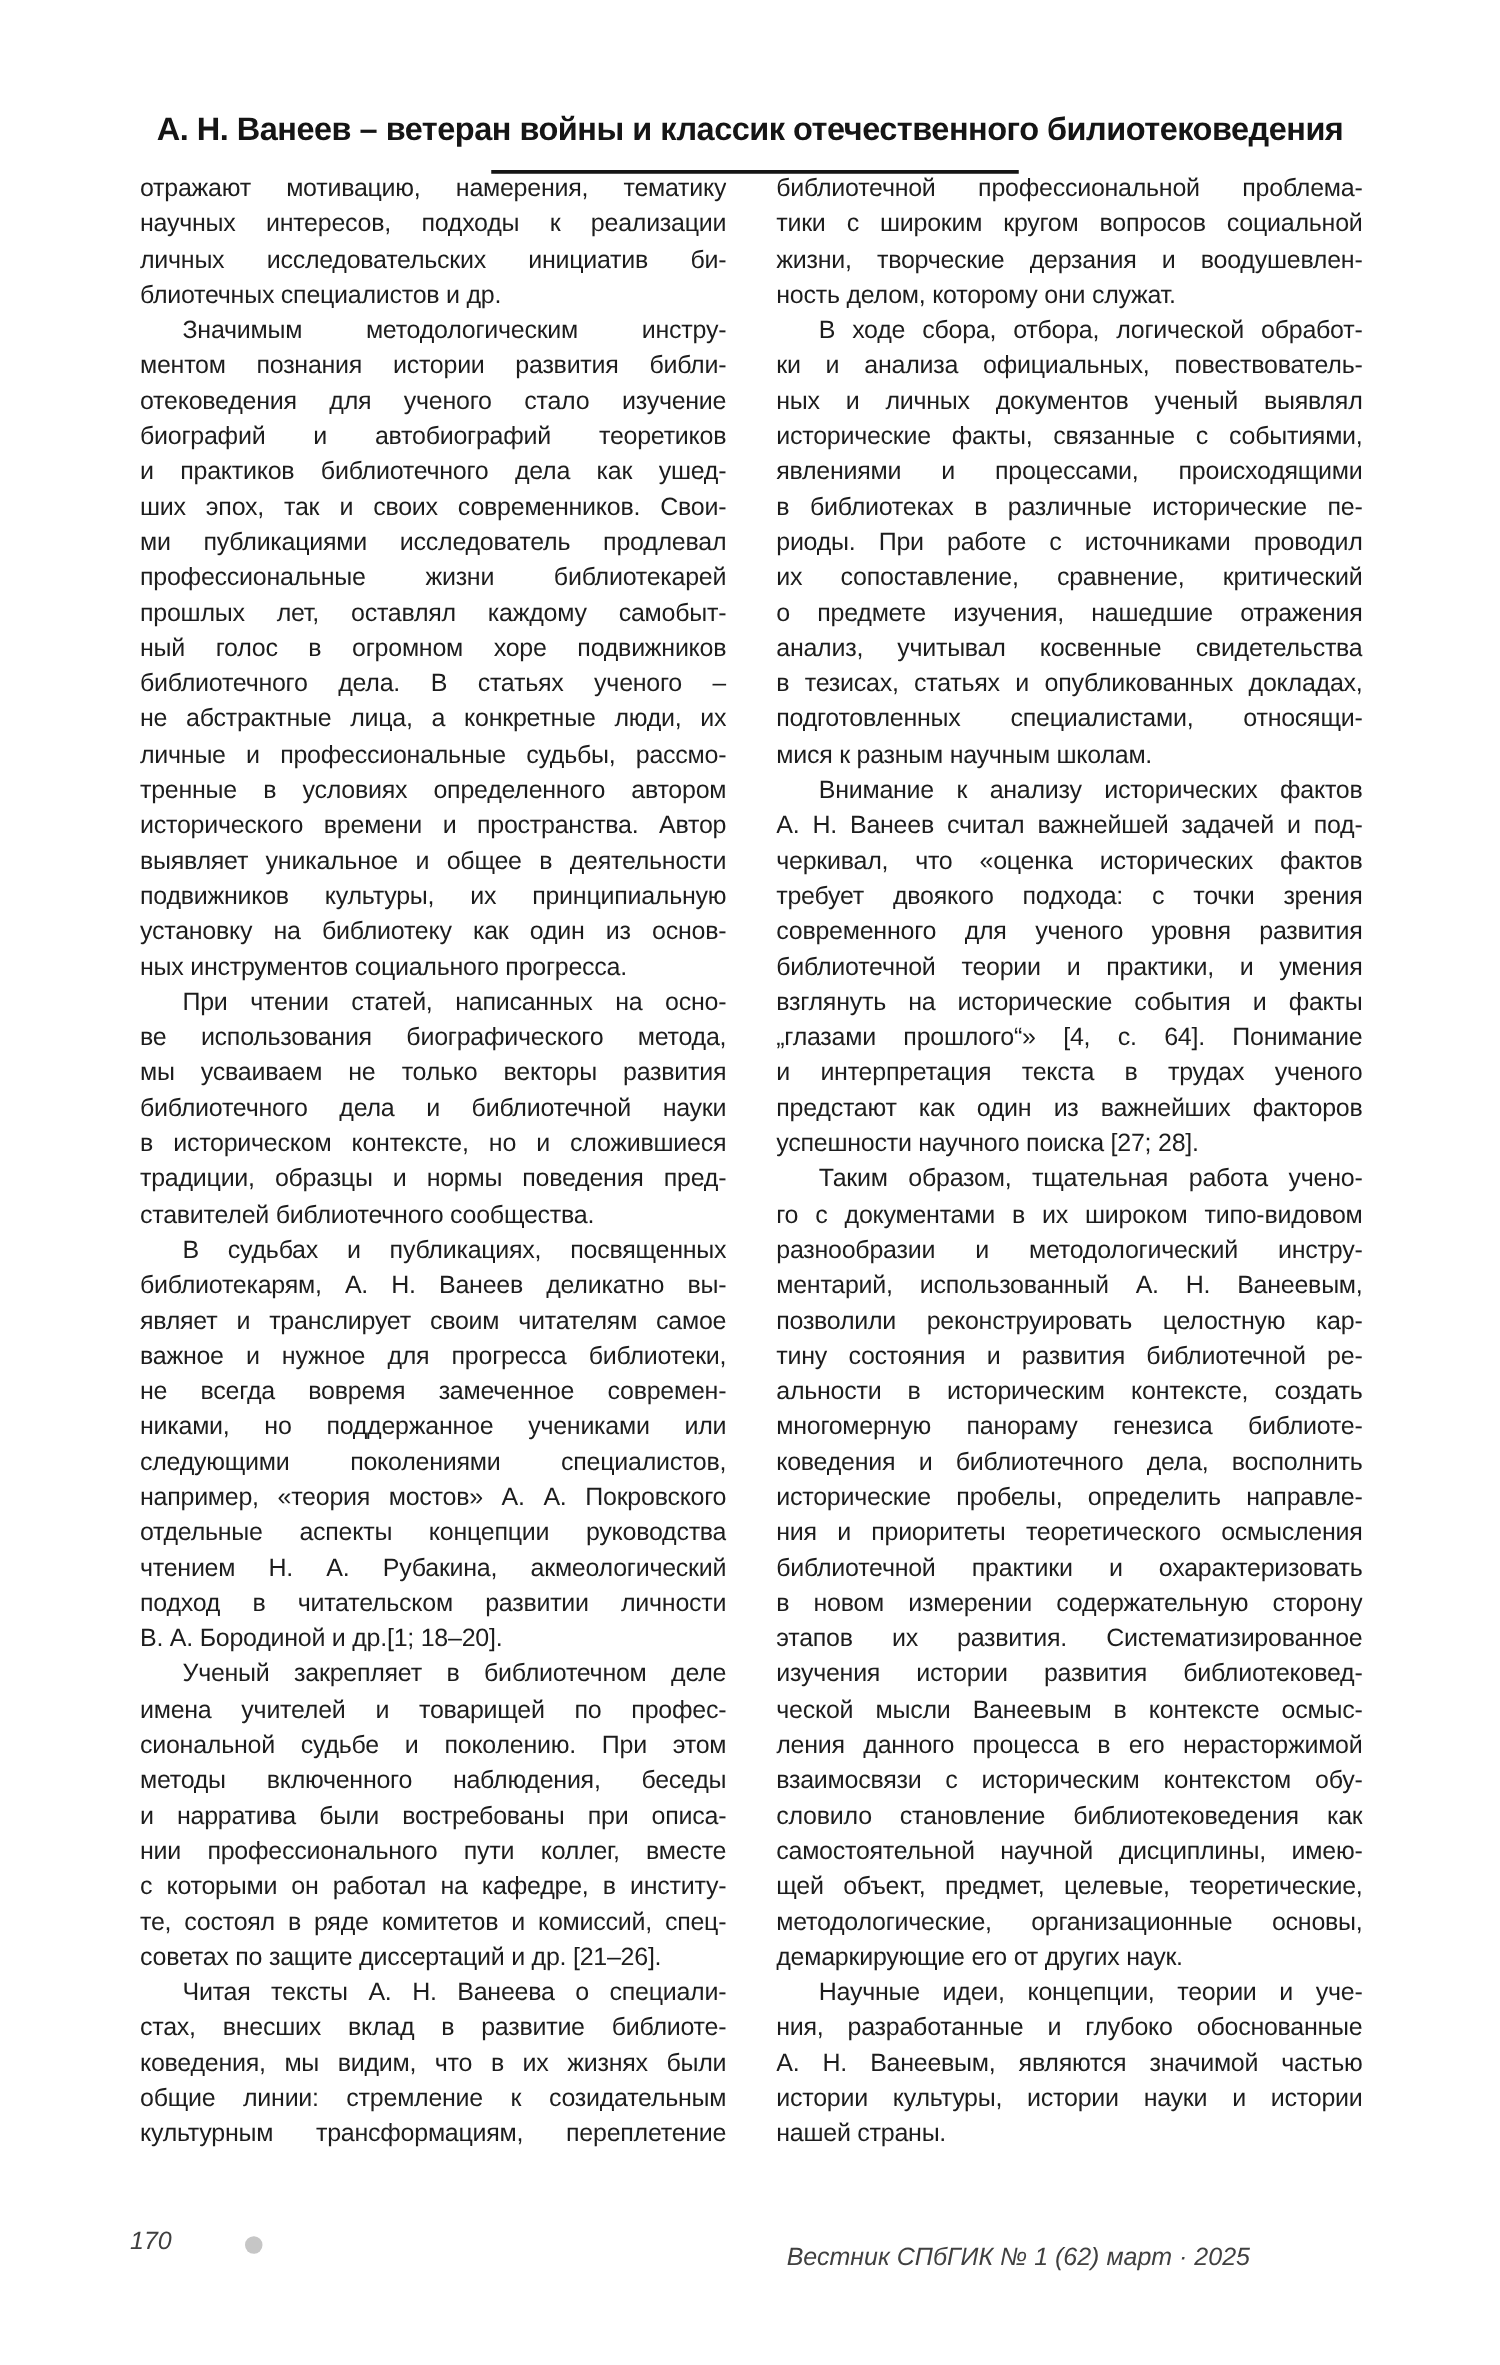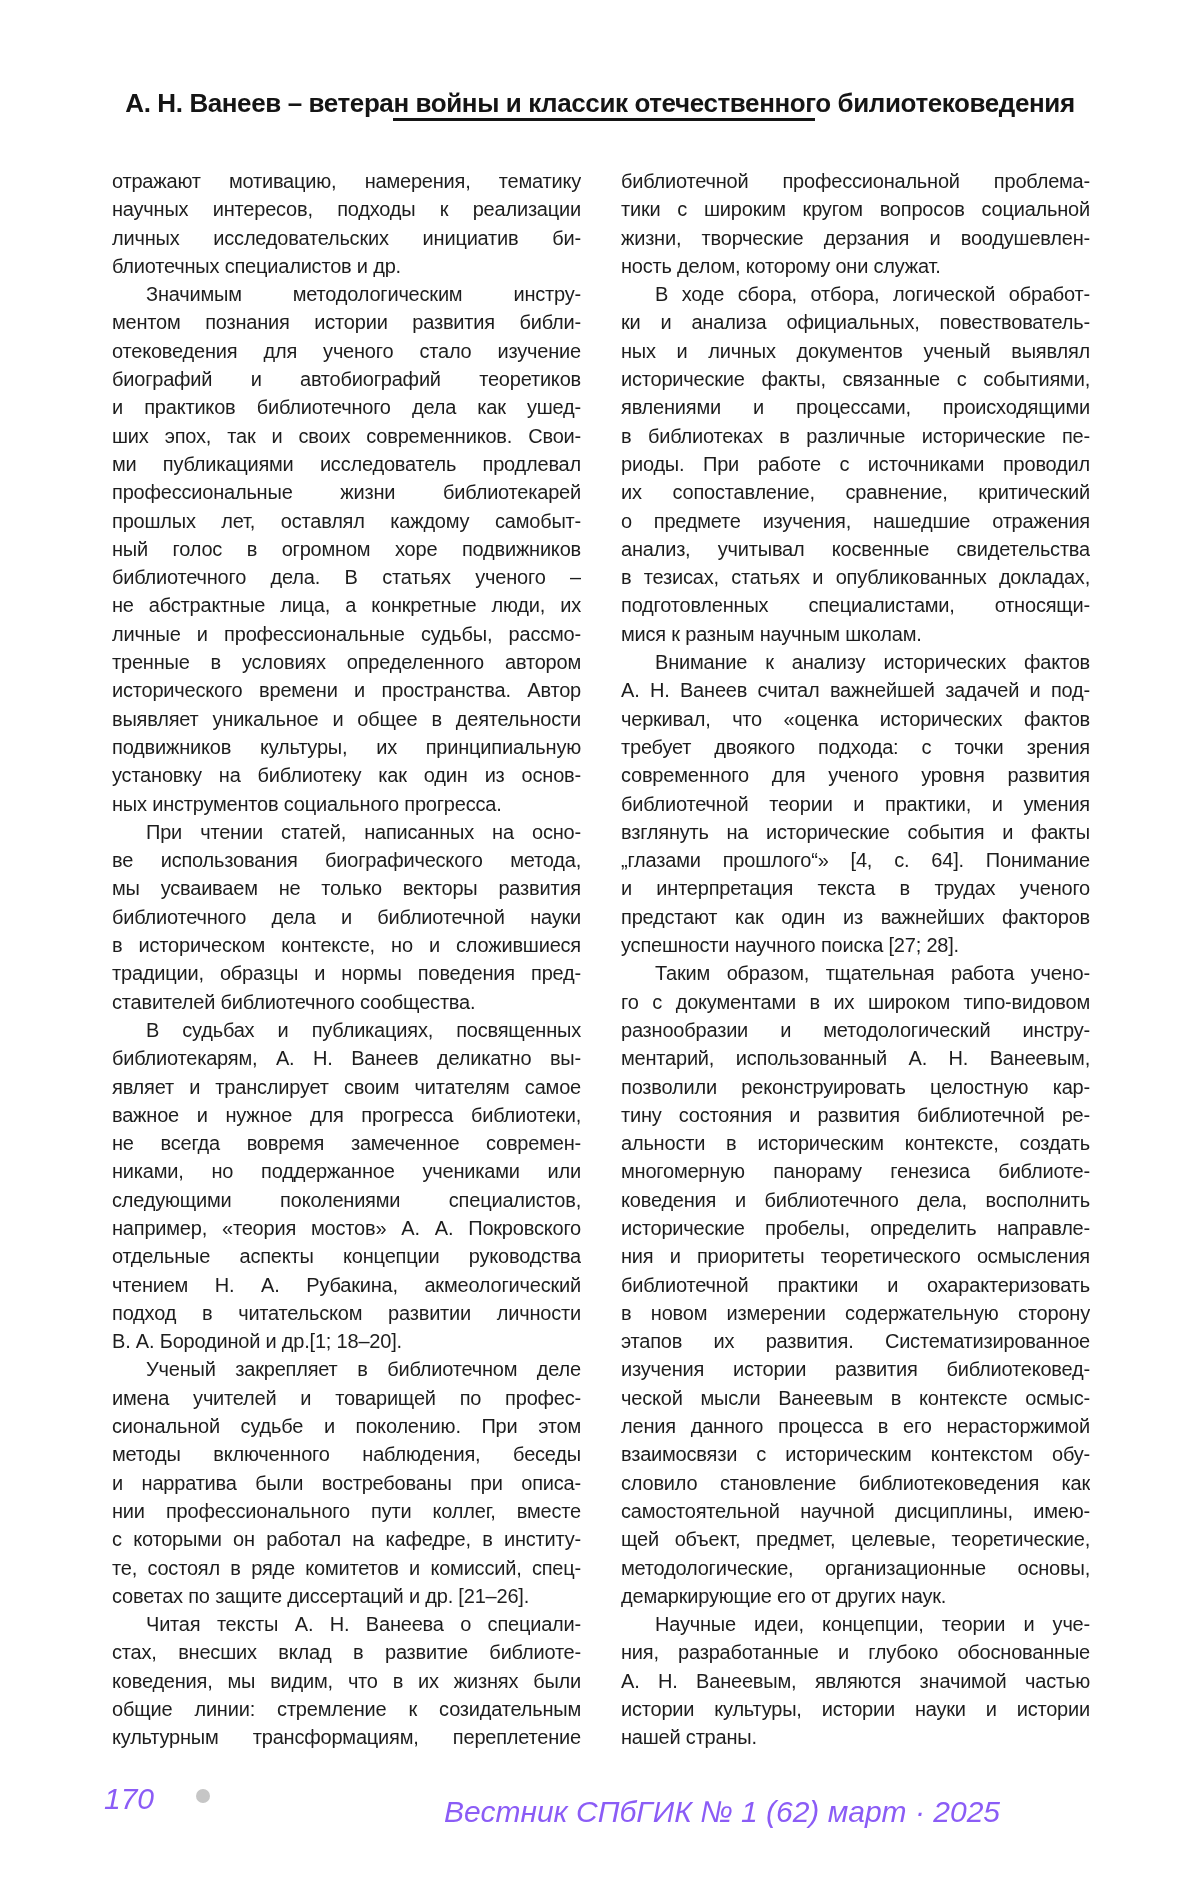--- a/index.html
+++ b/index.html
@@ -16,47 +16,47 @@
     text-align:center;
     font-weight:bold;
     font-size:26px;
     line-height:31px;
     letter-spacing:-0.4px;
     color:#151515;
     white-space:nowrap;
   }
   .title .ul{
     border-bottom:3px solid #151515;
-    padding-bottom:0;
+    padding-bottom:18px;
   }
   .columns{
     display:flex;
-    margin:48px 110px 0 112px;
+    margin:18px 110px 0 112px;
     gap:40px;
   }
   .col{width:469px;}
   .line{
     font-size:20px;
     letter-spacing:-0.2px;
     height:28.3px;
     line-height:28.3px;
     overflow:hidden;
     text-align:justify;
     text-align-last:justify;
     color:#1d1d1d;
   }
   .line.indent{text-indent:34px;}
   .line.lastline{text-align-last:left;}
   .footer{
     position:absolute;
     top:1782px;left:0;
     width:1200px;height:30px;
     font-style:italic;
-    font-size:30px;
-    color:#8b5cf6;
+    font-size:20px;
+    color:#404040;
   }
   .pagenum{position:absolute;left:104px;top:0;}
   .dot{
     position:absolute;left:196px;top:7px;
     width:14px;height:14px;border-radius:50%;
     background:#c6c6c6;
   }
   .journal{
     position:absolute;left:0;top:13px;
     width:1000px;

